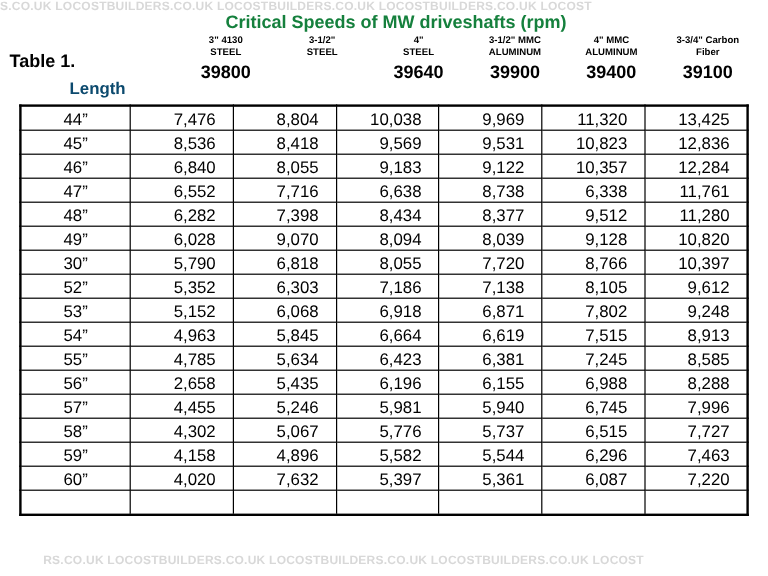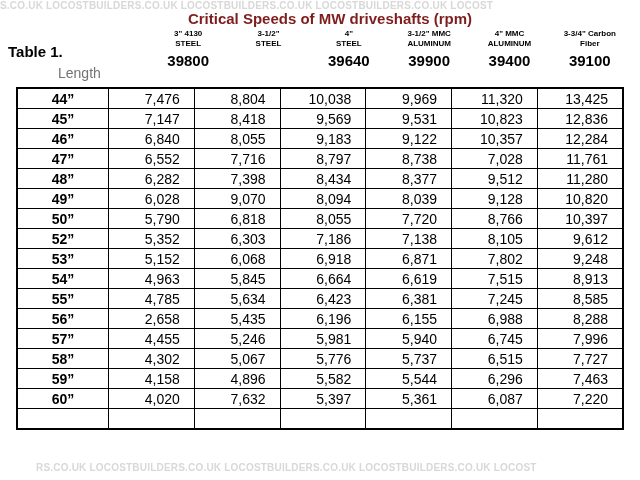--- a/index.html
+++ b/index.html
@@ -34,21 +34,21 @@
     position: absolute;
     top: 10px;
     left: 0;
     width: 640px;
   }
 
   .title {
     text-align: center;
     font-size: 15px;
     font-weight: bold;
-    color: #7f1d1d;
+    color: #15803d;
     margin: 0 0 2px 0;
     padding-left: 20px;
   }
 
   .header-area {
     position: relative;
     height: 58px;
   }
 
   .table-label {
@@ -58,22 +58,22 @@
     font-size: 15px;
     font-weight: bold;
     color: #000;
   }
 
   .length-label {
     position: absolute;
     left: 58px;
     top: 36px;
     font-size: 14px;
-    font-weight: normal;
-    color: #737373;
+    font-weight: bold;
+    color: #0c4a6e;
   }
 
   .col-headers {
     position: absolute;
     left: 148px;
     top: 0;
     width: 482px;
     display: flex;
   }
   .col-head {
@@ -107,21 +107,21 @@
     border: 1px solid #000;
     height: 19px;
     font-size: 14px;
     text-align: center;
     color: #000;
     padding: 0;
     font-family: "Liberation Sans", sans-serif;
   }
   table.speeds td.len {
     width: 90px;
-    font-weight: bold;
+    font-weight: normal;
   }
   table.speeds tr.blank td {
     height: 19px;
   }
   table.speeds td.val {
     padding-right: 14px;
     text-align: right;
   }
 </style>
 </head>
@@ -176,43 +176,43 @@
         <td class="len">44”</td>
         <td class="val">7,476</td>
         <td class="val">8,804</td>
         <td class="val">10,038</td>
         <td class="val">9,969</td>
         <td class="val">11,320</td>
         <td class="val">13,425</td>
       </tr>
       <tr>
         <td class="len">45”</td>
-        <td class="val">7,147</td>
+        <td class="val">8,536</td>
         <td class="val">8,418</td>
         <td class="val">9,569</td>
         <td class="val">9,531</td>
         <td class="val">10,823</td>
         <td class="val">12,836</td>
       </tr>
       <tr>
         <td class="len">46”</td>
         <td class="val">6,840</td>
         <td class="val">8,055</td>
         <td class="val">9,183</td>
         <td class="val">9,122</td>
         <td class="val">10,357</td>
         <td class="val">12,284</td>
       </tr>
       <tr>
         <td class="len">47”</td>
         <td class="val">6,552</td>
         <td class="val">7,716</td>
-        <td class="val">8,797</td>
+        <td class="val">6,638</td>
         <td class="val">8,738</td>
-        <td class="val">7,028</td>
+        <td class="val">6,338</td>
         <td class="val">11,761</td>
       </tr>
       <tr>
         <td class="len">48”</td>
         <td class="val">6,282</td>
         <td class="val">7,398</td>
         <td class="val">8,434</td>
         <td class="val">8,377</td>
         <td class="val">9,512</td>
         <td class="val">11,280</td>
@@ -220,21 +220,21 @@
       <tr>
         <td class="len">49”</td>
         <td class="val">6,028</td>
         <td class="val">9,070</td>
         <td class="val">8,094</td>
         <td class="val">8,039</td>
         <td class="val">9,128</td>
         <td class="val">10,820</td>
       </tr>
       <tr>
-        <td class="len">50”</td>
+        <td class="len">30”</td>
         <td class="val">5,790</td>
         <td class="val">6,818</td>
         <td class="val">8,055</td>
         <td class="val">7,720</td>
         <td class="val">8,766</td>
         <td class="val">10,397</td>
       </tr>
       <tr>
         <td class="len">52”</td>
         <td class="val">5,352</td>

